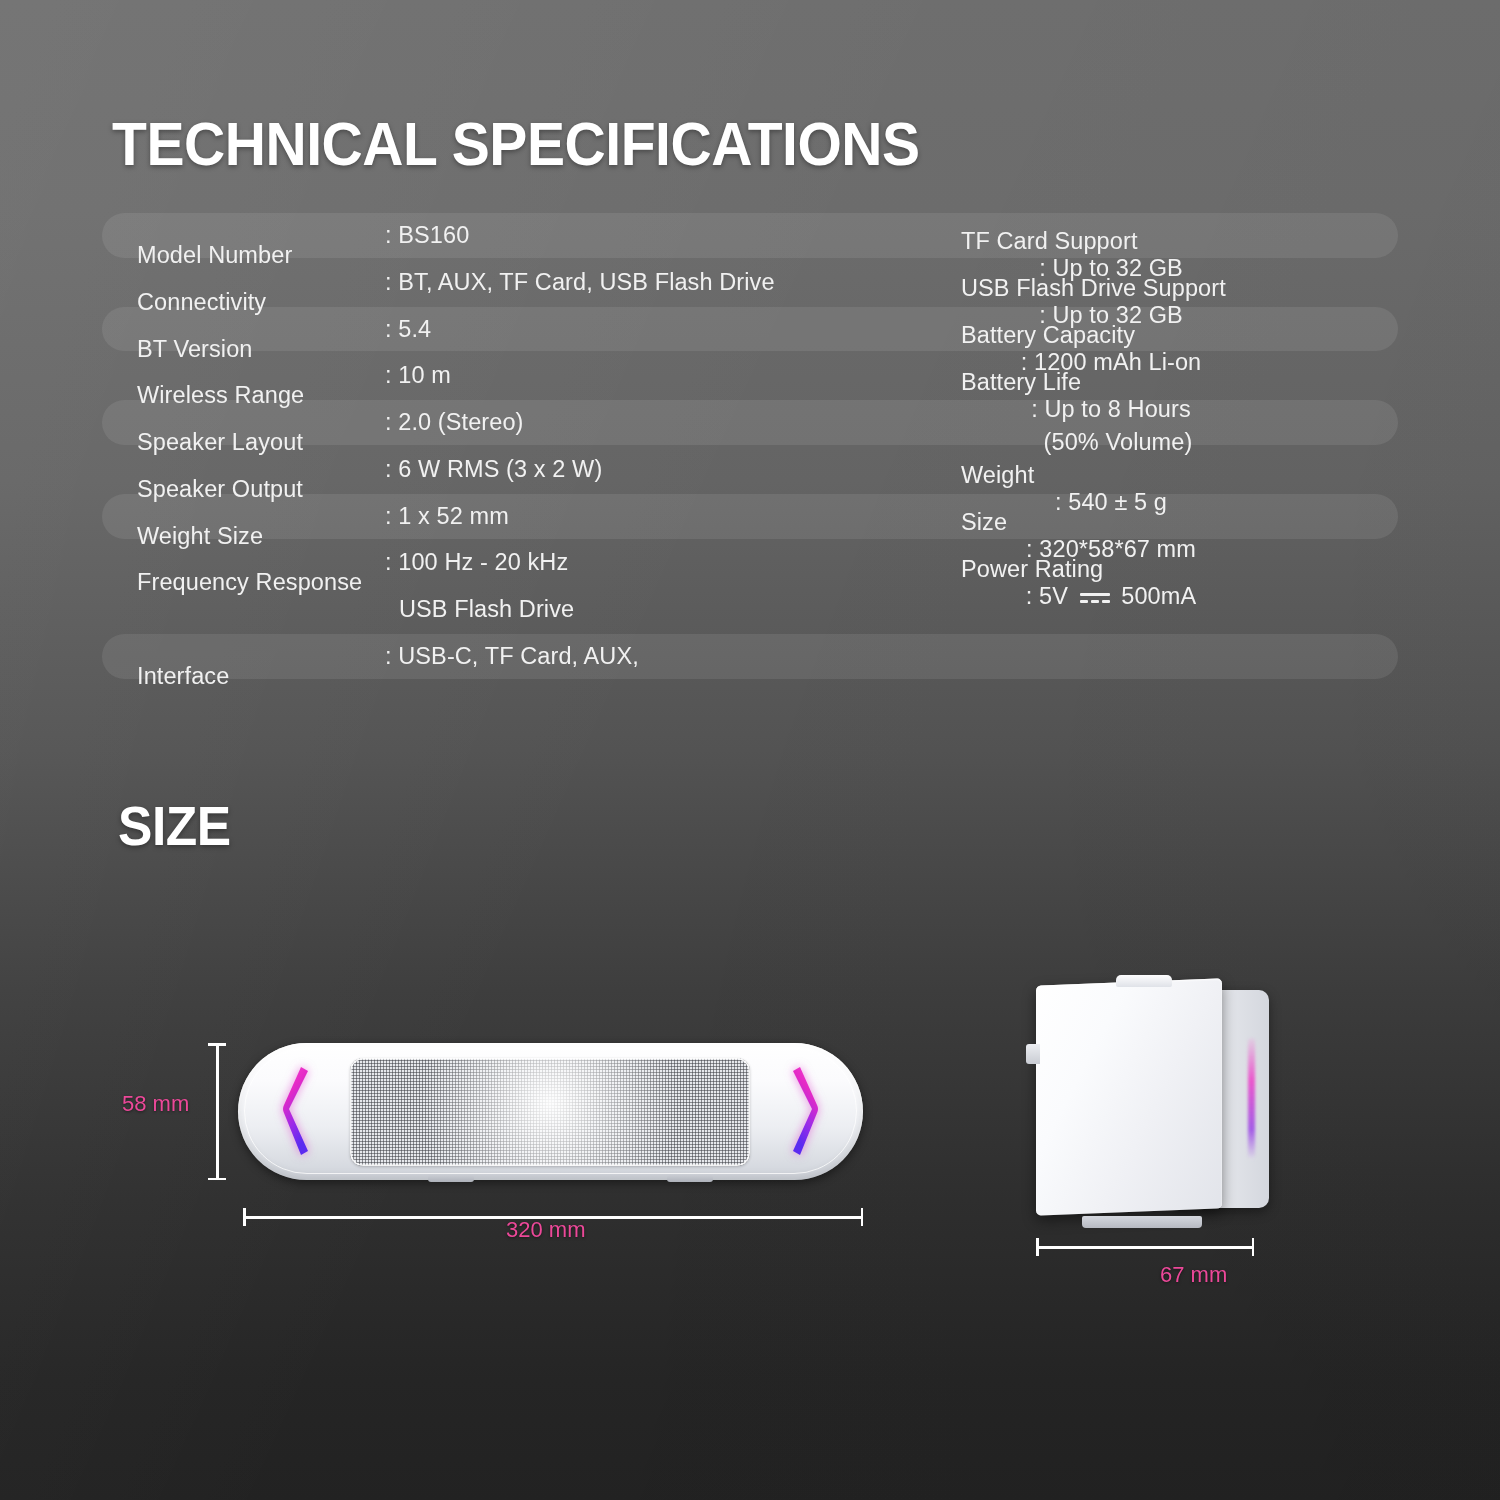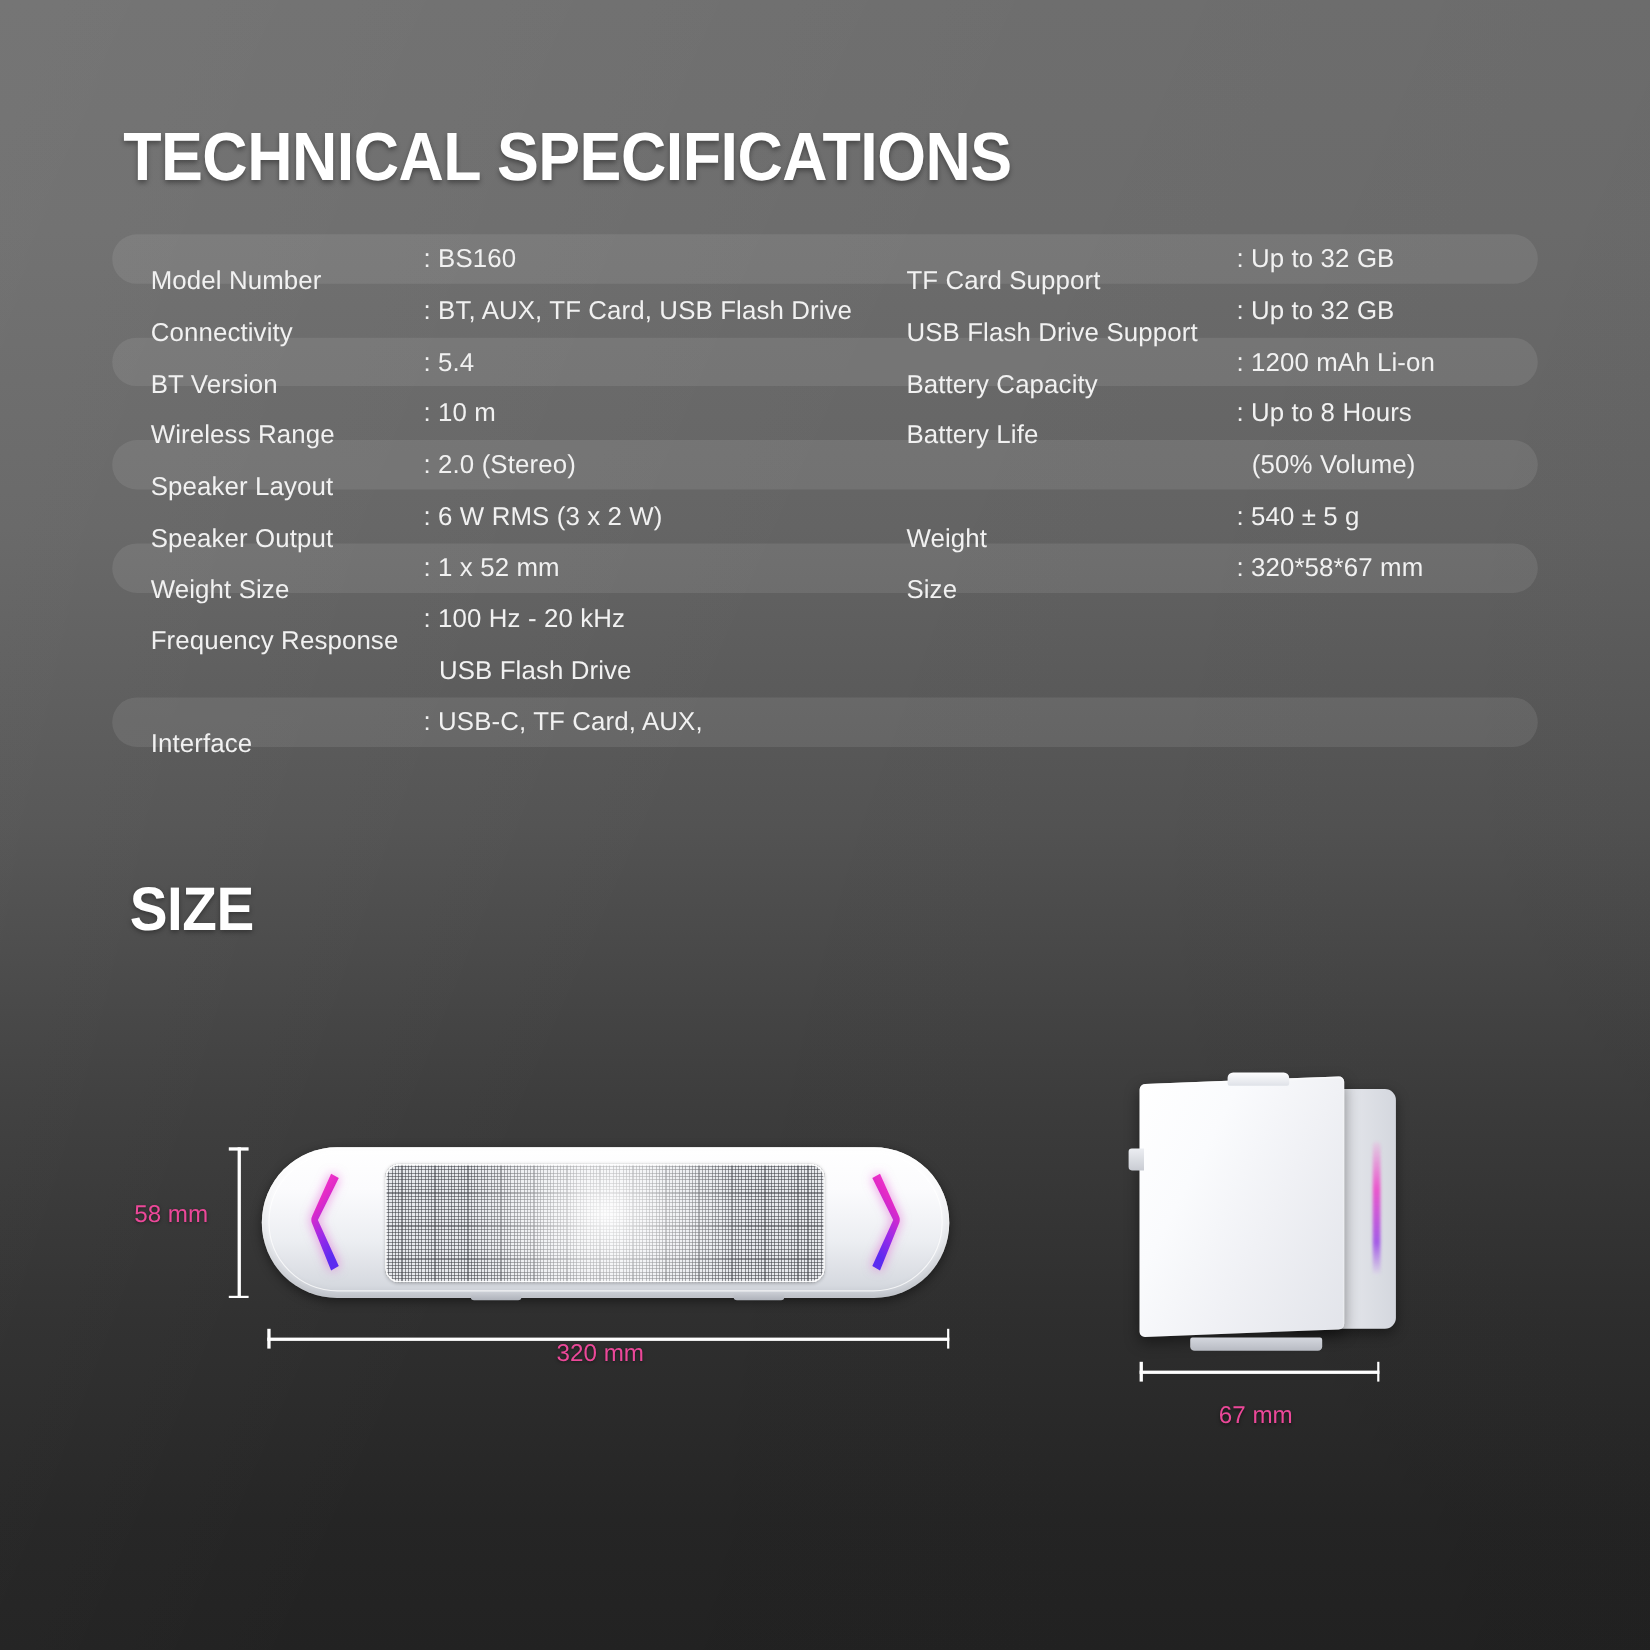--- a/index.html
+++ b/index.html
@@ -59,21 +59,21 @@
     font-size:23.5px;
     color:#f1f1f1;
     white-space:nowrap;
     letter-spacing:.1px;
   }
   .cell .lbl{ display:inline-block;margin-top:40px; }
   .cell .val{ display:inline-block; }
 
   .col-l{ width:712px; padding-left:35px; }
   .col-l .lbl{ width:248px; }
-  .col-r{ width:584px; padding-left:10px; }
+  .col-r{ width:584px; padding-left:10px;flex-direction:column; }
   .col-r .lbl{ width:300px; }
   .val.indent{ padding-left:14px; }
 
   
   .dc-sym{
     display:inline-block;
     position:relative;
     width:30px; height:16px;
     vertical-align:middle;
     margin:0 5px;
@@ -187,21 +187,21 @@
   #dim-w-label{ left:506px; top:1217px; }
 
   #dim-h-line{ left:216px; top:1043px; height:137px; }
   #dim-h-cap-t{ left:208px; top:1043px; }
   #dim-h-cap-b{ left:208px; top:1177.5px; }
   #dim-h-label{ left:122px; top:1091px; }
 
   #dim-d-line{ left:1036px; top:1246px; width:218px; }
   #dim-d-cap-l{ left:1036px; top:1238px; }
   #dim-d-cap-r{ left:1251.5px; top:1238px; }
-  #dim-d-label{ left:1108px; top:1262px;margin-top:12px; }
+  #dim-d-label{ left:1160px; top:1262px; }
 </style>
 </head>
 <body>
 
 <div class="sheen"></div>
 
 <div class="heading" id="h-tech">TECHNICAL SPECIFICATIONS</div>
 
 <div class="heading" id="h-size">SIZE</div>
 
@@ -281,20 +281,30 @@
     <div class="cell col-r">
       <span class="lbl">Size</span>
       <span class="val">: 320*58*67 mm</span>
     </div>
   </div>
 
   <div class="spec-row">
     <div class="cell col-l">
       <span class="lbl">Frequency Response</span>
       <span class="val">: 100 Hz - 20 kHz</span>
+    </div>
+    <div class="cell col-r">
+      <span class="lbl">Power Rating</span>
+      <span class="val">
+        <span>: 5V</span>
+        <span class="dc-sym">
+          <i class="bar"></i><i class="d1"></i><i class="d2"></i><i class="d3"></i>
+        </span>
+        <span>500mA</span>
+      </span>
     </div>
   </div>
 
   <div class="spec-row">
     <div class="cell col-l">
       <span class="lbl"></span>
       <span class="val indent">USB Flash Drive</span>
     </div>
     <div class="cell col-r"></div>
   </div>

